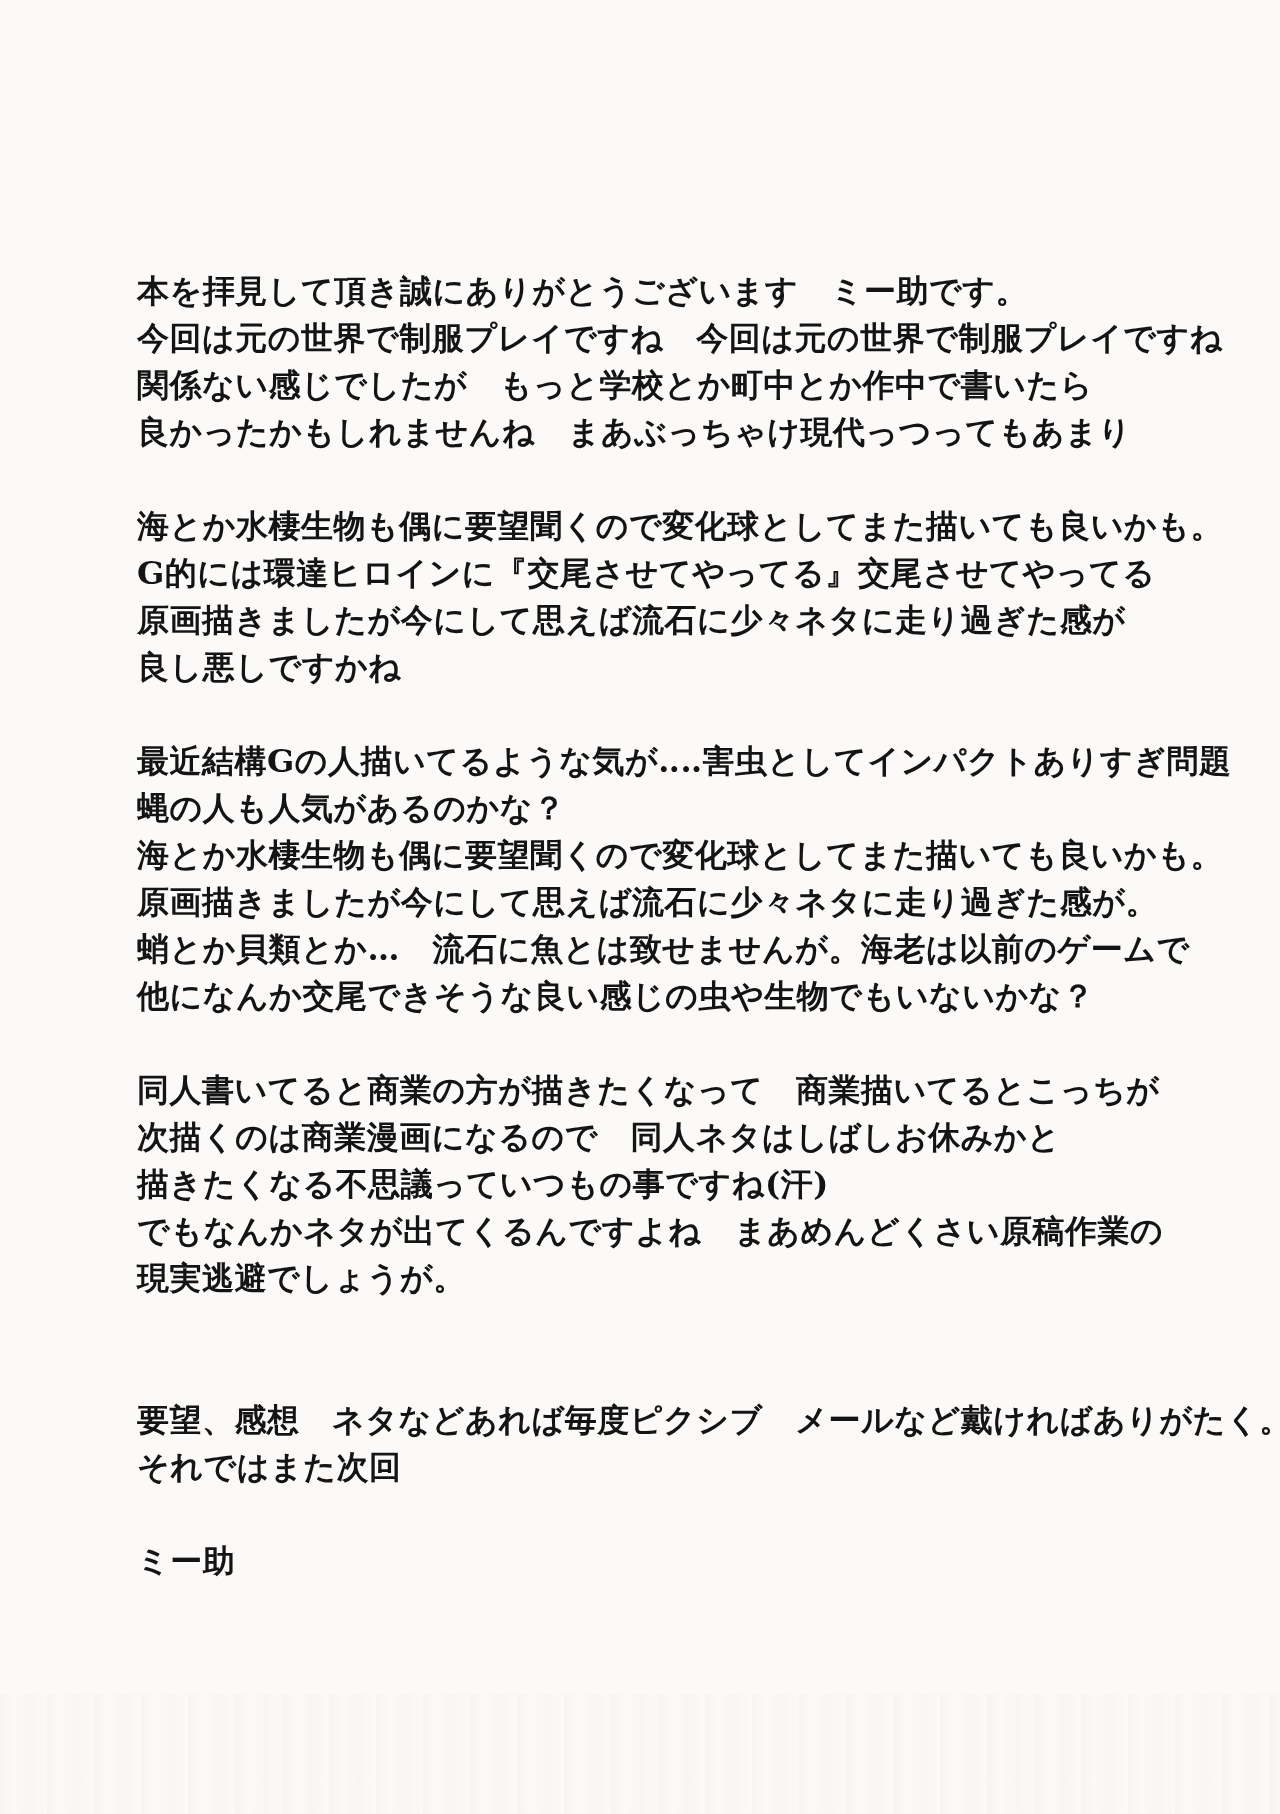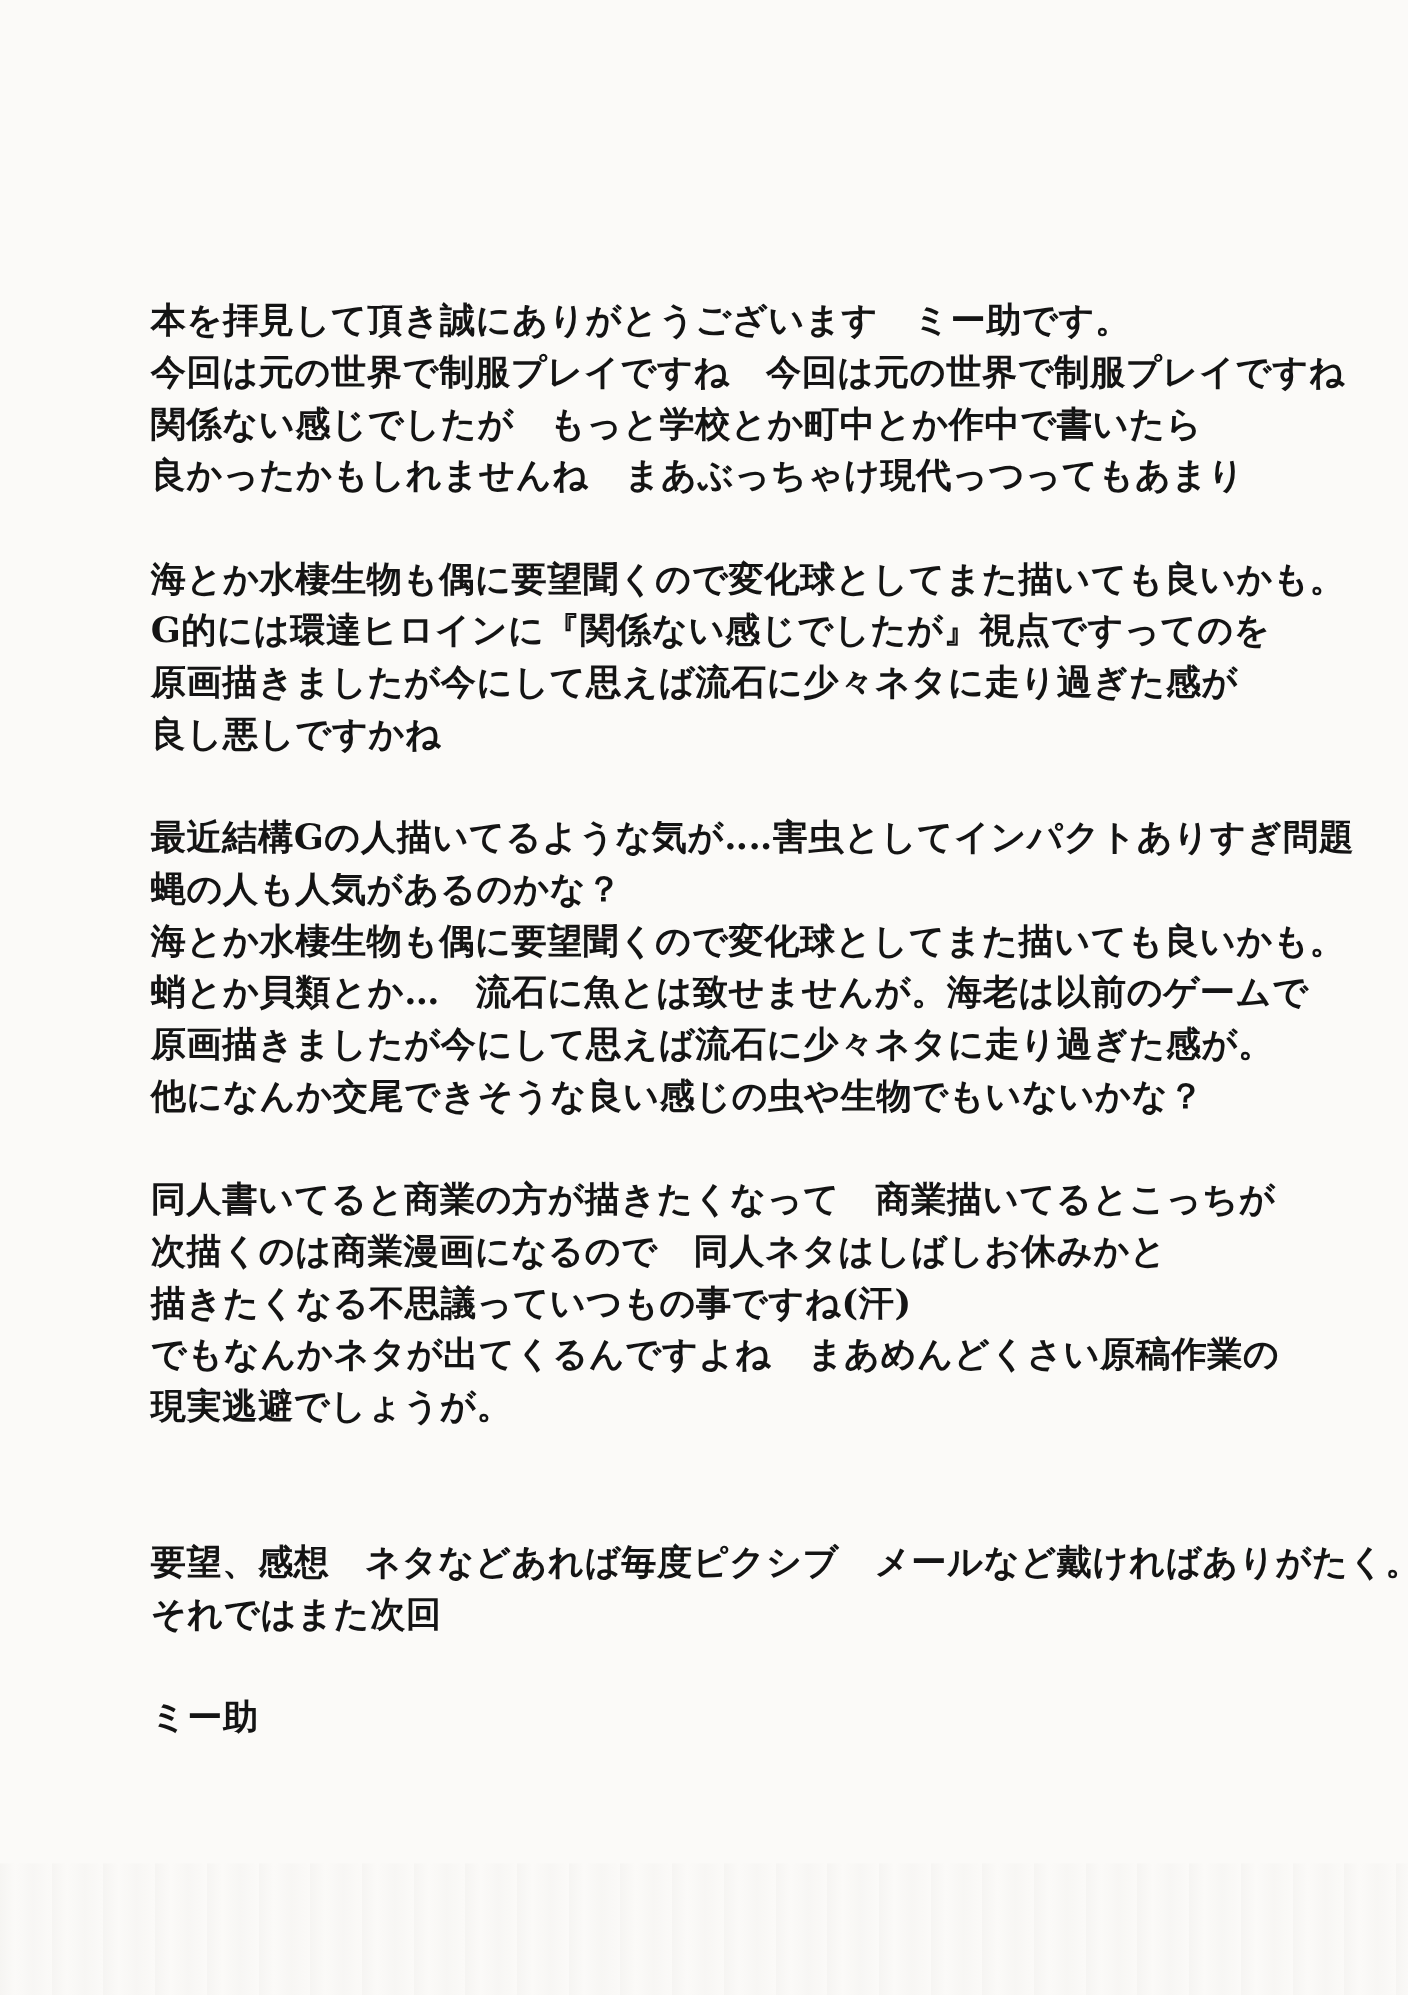--- a/index.html
+++ b/index.html
@@ -61,31 +61,31 @@
 
     <div class="para">
       <div class="line">本を拝見して頂き誠にありがとうございます　ミー助です。</div>
       <div class="line">今回は元の世界で制服プレイですね　今回は元の世界で制服プレイですね</div>
       <div class="line">関係ない感じでしたが　もっと学校とか町中とか作中で書いたら</div>
       <div class="line">良かったかもしれませんね　まあぶっちゃけ現代っつってもあまり</div>
     </div>
 
     <div class="para">
       <div class="line">海とか水棲生物も偶に要望聞くので変化球としてまた描いても良いかも。</div>
-      <div class="line">G的には環達ヒロインに『関係ない感じでしたが』視点ですってのを</div>
+      <div class="line">G的には環達ヒロインに『交尾させてやってる』交尾させてやってる</div>
       <div class="line">原画描きましたが今にして思えば流石に少々ネタに走り過ぎた感が</div>
       <div class="line">良し悪しですかね</div>
     </div>
 
     <div class="para">
       <div class="line">最近結構Gの人描いてるような気が‥‥害虫としてインパクトありすぎ問題</div>
       <div class="line">蝿の人も人気があるのかな？</div>
       <div class="line">海とか水棲生物も偶に要望聞くので変化球としてまた描いても良いかも。</div>
+      <div class="line">原画描きましたが今にして思えば流石に少々ネタに走り過ぎた感が。</div>
       <div class="line">蛸とか貝類とか…　流石に魚とは致せませんが。海老は以前のゲームで</div>
-      <div class="line">原画描きましたが今にして思えば流石に少々ネタに走り過ぎた感が。</div>
       <div class="line">他になんか交尾できそうな良い感じの虫や生物でもいないかな？</div>
     </div>
 
     <div class="para gap-large">
       <div class="line">同人書いてると商業の方が描きたくなって　商業描いてるとこっちが</div>
       <div class="line">次描くのは商業漫画になるので　同人ネタはしばしお休みかと</div>
       <div class="line">描きたくなる不思議っていつもの事ですね(汗)</div>
       <div class="line">でもなんかネタが出てくるんですよね　まあめんどくさい原稿作業の</div>
       <div class="line">現実逃避でしょうが。</div>
     </div>

